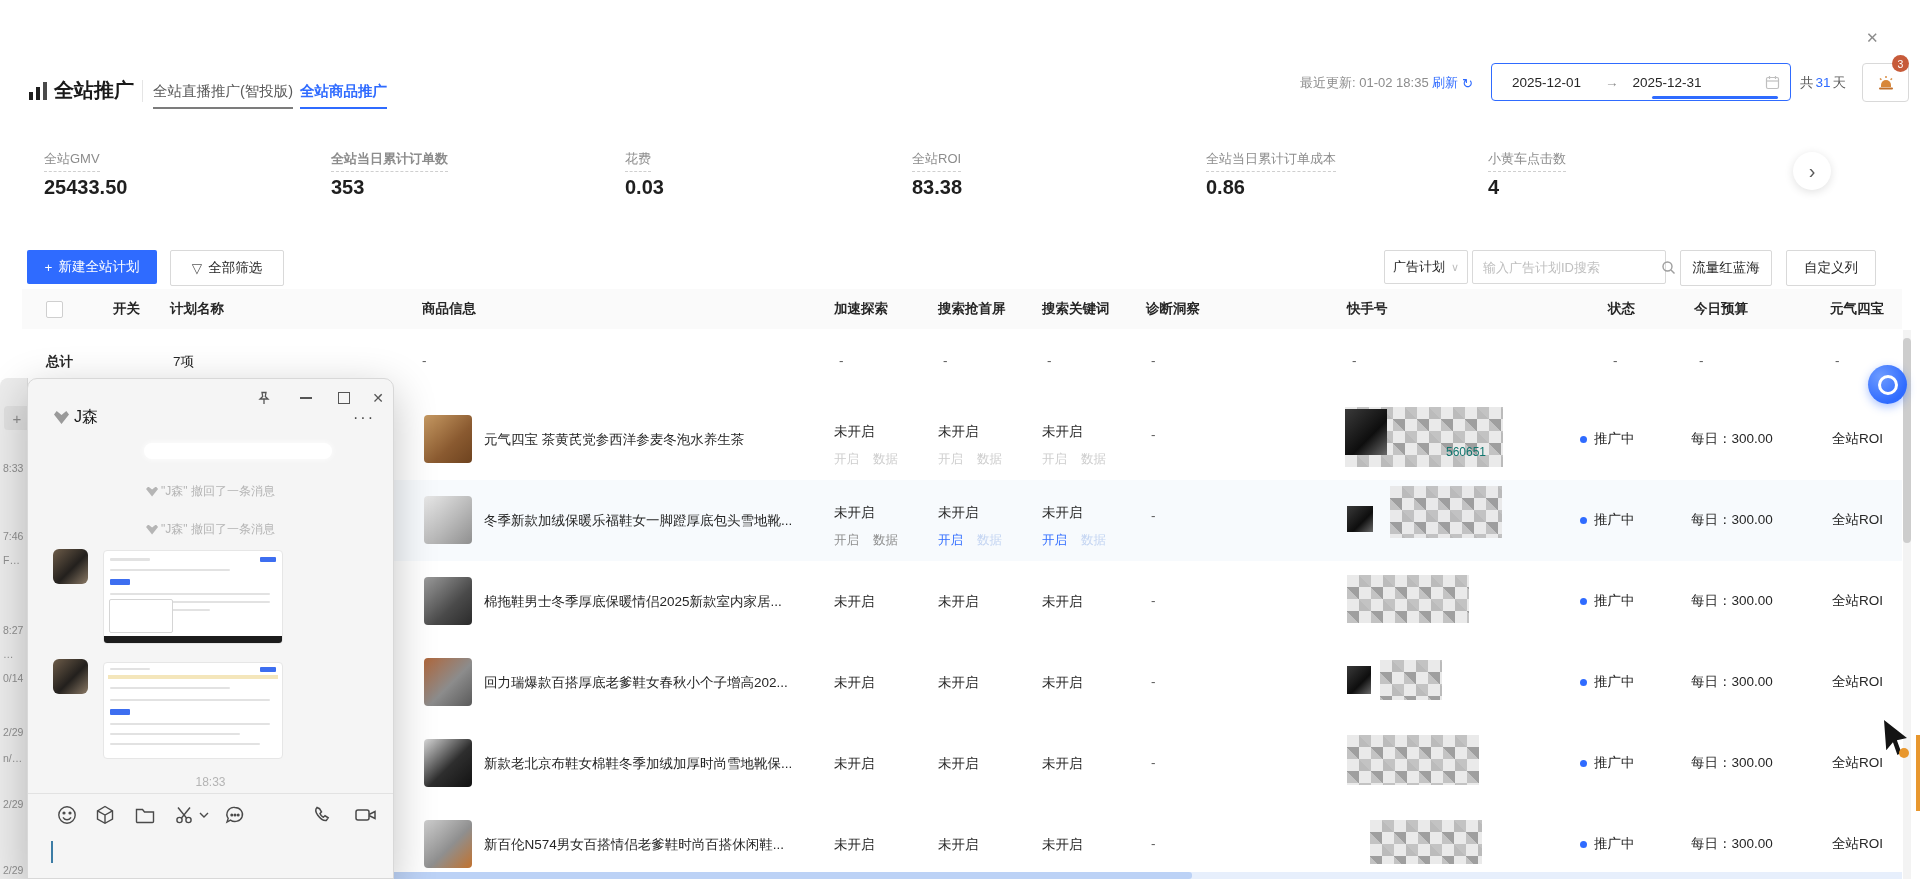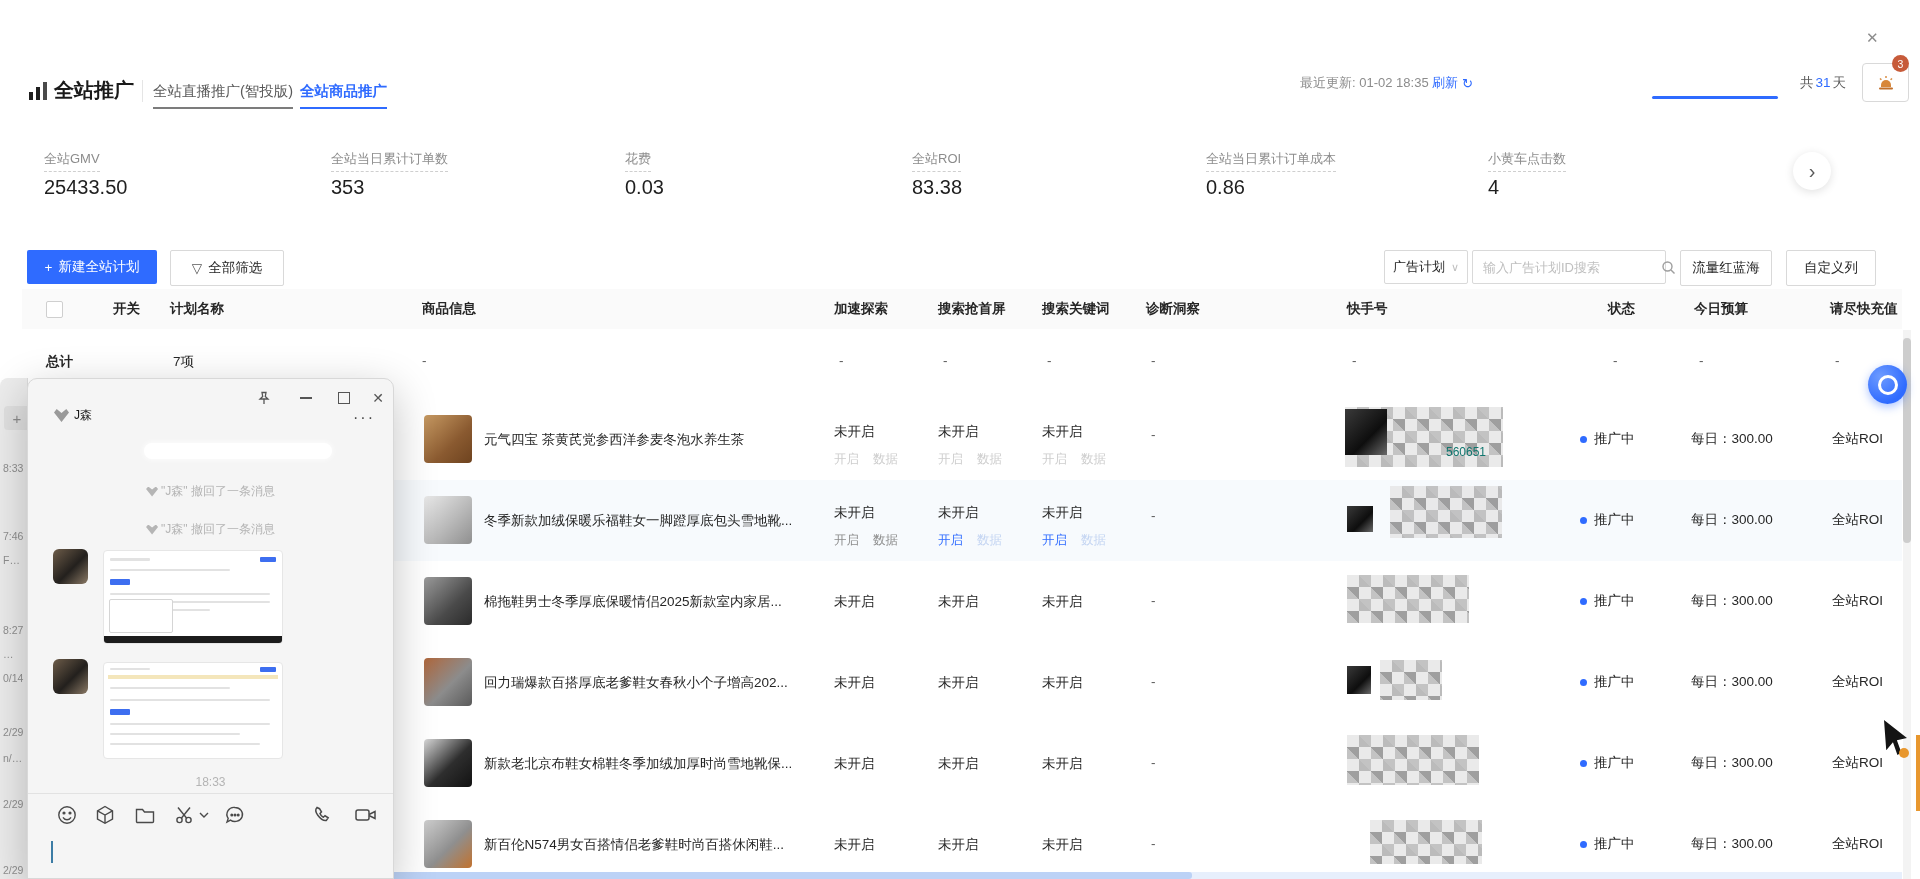--- a/index.html
+++ b/index.html
@@ -24,21 +24,21 @@
            display:flex;align-items:center;font-size:13.5px;color:#262626;}
   .date-underline{left:1652px;top:96px;width:126px;height:3px;background:#2f6bff;border-radius:2px;}
   .days{left:1800px;top:74px;font-size:13.5px;color:#595959;}
   .days b{color:#2f6bff;font-weight:normal;padding:0 2px;}
   .alarm-btn{left:1862px;top:63px;width:45px;height:37px;border:1px solid #d9d9d9;border-radius:4px;background:#fff;
              display:flex;align-items:center;justify-content:center;cursor:pointer;}
   .badge{left:1892px;top:55px;width:17px;height:17px;border-radius:50%;background:#c75b3a;color:#fff;
          font-size:10.5px;display:flex;align-items:center;justify-content:center;z-index:5;}
   
   .stat-label{font-size:13px;color:#8c8c8c;border-bottom:1px dashed #cfcfcf;padding-bottom:3px;top:150px;}
-  .stat-value{font-size:20px;font-weight:normal;color:#1f1f1f;top:176px;}
+  .stat-value{font-size:20px;font-weight:bold;color:#1f1f1f;top:176px;}
   .stat-next{left:1793px;top:152px;width:38px;height:38px;border-radius:50%;background:#fff;
              box-shadow:0 2px 10px rgba(0,0,0,.12);display:flex;align-items:center;justify-content:center;
              font-size:20px;color:#595959;cursor:pointer;}
   
   .btn-blue{left:27px;top:250px;width:130px;height:34px;background:#2f6bff;color:#fff;border-radius:2px;
             font-size:13.5px;display:flex;align-items:center;justify-content:center;cursor:pointer;}
   .btn-plain{height:34px;border:1px solid #d9d9d9;border-radius:2px;background:#fff;font-size:13.5px;color:#262626;
              display:flex;align-items:center;justify-content:center;cursor:pointer;top:250px;}
   .selectbox{left:1384px;top:250px;width:84px;height:34px;border:1px solid #d9d9d9;border-radius:2px;background:#fff;
              font-size:13px;color:#262626;display:flex;align-items:center;justify-content:space-between;
@@ -66,21 +66,21 @@
   .mosaic{position:absolute;
      background-image:linear-gradient(45deg,#b9b9b9 25%,transparent 25%,transparent 75%,#b9b9b9 75%),
                       linear-gradient(45deg,#b0b0b0 25%,#e7e7e7 25%,#e7e7e7 75%,#8f8f8f 75%);
      background-size:24px 24px;background-position:0 0,12px 12px;opacity:.85;}
   .mosaic-dark{position:absolute;background:linear-gradient(135deg,#3a3a3a,#0e0e0e 60%,#6a6a6a);}
   
   .chat{left:27px;top:378px;width:367px;height:501px;background:#f5f5f5;border:1px solid #d8d8d8;
         border-radius:10px 10px 0 0;box-shadow:0 12px 44px rgba(0,0,0,.24);z-index:40;box-sizing:border-box;}
   .chat .ctl{position:absolute;top:8px;width:22px;height:22px;display:flex;align-items:center;justify-content:center;
              color:#555;cursor:pointer;}
-  .chat-title{position:absolute;left:26px;top:28px;font-size:12px;color:#1a1a1a;display:flex;align-items:center;gap:5px;}
+  .chat-title{position:absolute;left:26px;top:28px;font-size:16px;color:#1a1a1a;display:flex;align-items:center;gap:5px;}
   .wolf{display:inline-block;width:15px;height:13px;background:#9a9a9a;
         clip-path:polygon(50% 100%,0 26%,18% 0,50% 30%,82% 0,100% 26%);}
   .wolf.sm{width:12px;height:10px;background:#b5b5b5;}
   .chat-more{position:absolute;right:18px;top:30px;font-size:16px;letter-spacing:2px;color:#4a4a4a;cursor:pointer;}
   .redact{position:absolute;left:116px;top:64px;width:188px;height:16px;background:#fff;border-radius:8px;box-shadow:0 0 6px #fff;}
   .recall{position:absolute;left:0;width:100%;text-align:center;font-size:12px;color:#b4b4b4;
           display:flex;align-items:center;justify-content:center;gap:3px;}
   .avatar{position:absolute;left:25px;width:35px;height:35px;border-radius:6px;
           background:linear-gradient(135deg,#6d5c49,#23201d 55%,#8b7a66);cursor:pointer;}
   .shot{position:absolute;left:75px;width:178px;background:#fff;border:1px solid #e6e6e6;border-radius:4px;overflow:hidden;cursor:pointer;}
@@ -130,38 +130,51 @@
   <div class="r hdivider"></div>
   <div class="r tab1">全站直播推广(智投版)</div>
   <div class="r tab2">全站商品推广</div>
 
   <div class="r meta-updated">最近更新: 01-02 18:35</div>
   <div class="r meta-refresh flex">
     <span>刷新</span>
     <span style="margin-left:4px;">↻</span>
   </div>
 
+  <div class="r datebox">
+    <span style="margin-left:20px;">2025-12-01</span>
+    <span style="margin:0 14px 0 24px;color:#8c8c8c;">→</span>
+    <span>2025-12-31</span>
+    <span style="margin-left:auto;margin-right:10px;">
+      <svg width="15" height="15" viewBox="0 0 15 15" fill="none" stroke="#bfbfbf" stroke-width="1.2">
+          <rect x="1.5" y="2.5" width="12" height="11" rx="1.5"></rect>
+          <line x1="1.5" y1="6" x2="13.5" y2="6"></line>
+          <line x1="4.5" y1="1" x2="4.5" y2="4"></line>
+          <line x1="10.5" y1="1" x2="10.5" y2="4"></line>
+        </svg>
+    </span>
+  </div>
   <div class="r date-underline"></div>
   <div class="r days">
     <span>共</span><b>31</b><span>天</span>
   </div>
   <div class="r alarm-btn">
     <svg width="18" height="16" viewBox="0 0 18 16">
         <path d="M4 10 a5 5 0 0 1 10 0 v2 H4 Z" fill="#d7873a"></path>
         <rect x="2" y="12.5" width="14" height="2" rx="1" fill="#c2702a"></rect>
         <line x1="9" y1="1" x2="9" y2="3" stroke="#d7873a" stroke-width="1.4"></line>
         <line x1="3" y1="3.4" x2="4.4" y2="4.8" stroke="#d7873a" stroke-width="1.4"></line>
         <line x1="15" y1="3.4" x2="13.6" y2="4.8" stroke="#d7873a" stroke-width="1.4"></line>
       </svg>
   </div>
   <div class="r badge">3</div>
 
   <div class="r stat-label" style="left:44px;">全站GMV</div>
   <div class="r stat-value" style="left:44px;">25433.50</div>
-  <div class="r stat-label" style="left:331px;">全站当日累计订单数</div>
+  <div class="r stat-label" style="left:331px;font-weight:bold;">全站当日累计订单数</div>
   <div class="r stat-value" style="left:331px;">353</div>
   <div class="r stat-label" style="left:625px;">花费</div>
   <div class="r stat-value" style="left:625px;">0.03</div>
   <div class="r stat-label" style="left:912px;">全站ROI</div>
   <div class="r stat-value" style="left:912px;">83.38</div>
   <div class="r stat-label" style="left:1206px;">全站当日累计订单成本</div>
   <div class="r stat-value" style="left:1206px;">0.86</div>
   <div class="r stat-label" style="left:1488px;">小黄车点击数</div>
   <div class="r stat-value" style="left:1488px;">4</div>
   <div class="r stat-next">›</div>
@@ -199,21 +212,21 @@
     <span class="th" style="left:91px;">开关</span>
     <span class="th" style="left:148px;">计划名称</span>
     <span class="th" style="left:400px;">商品信息</span>
     <span class="th" style="left:812px;">加速探索</span>
     <span class="th" style="left:916px;">搜索抢首屏</span>
     <span class="th" style="left:1020px;">搜索关键词</span>
     <span class="th" style="left:1124px;">诊断洞察</span>
     <span class="th" style="left:1325px;">快手号</span>
     <span class="th" style="left:1586px;">状态</span>
     <span class="th" style="left:1672px;">今日预算</span>
-    <span class="th" style="left:1808px;">请尽快充值</span>
+    <span class="th" style="left:1808px;">元气四宝</span>
   </div>
 
   <div class="r sumrow">
     <span class="sum-cell" style="left:24px;font-weight:bold;">总计</span>
     <span class="sum-cell" style="left:151px;">7项</span>
     <span class="sum-cell" style="left:400px;color:#595959;">-</span>
     <span class="sum-cell" style="left:817px;color:#595959;">-</span>
     <span class="sum-cell" style="left:921px;color:#595959;">-</span>
     <span class="sum-cell" style="left:1025px;color:#595959;">-</span>
     <span class="sum-cell" style="left:1129px;color:#595959;">-</span>

